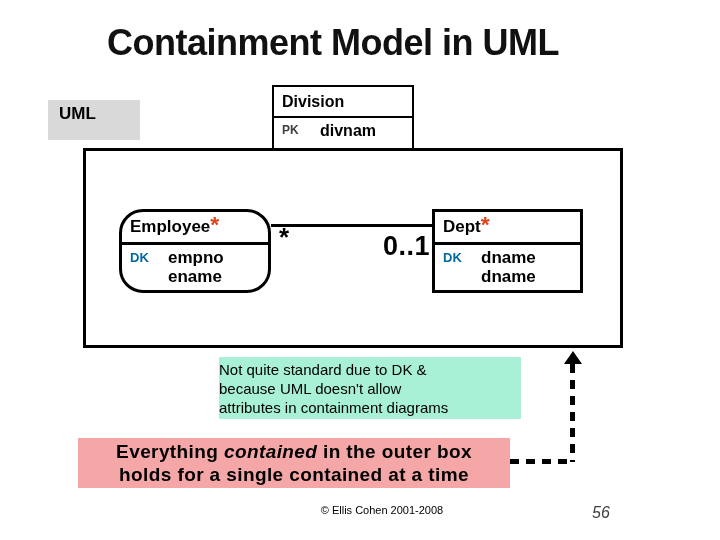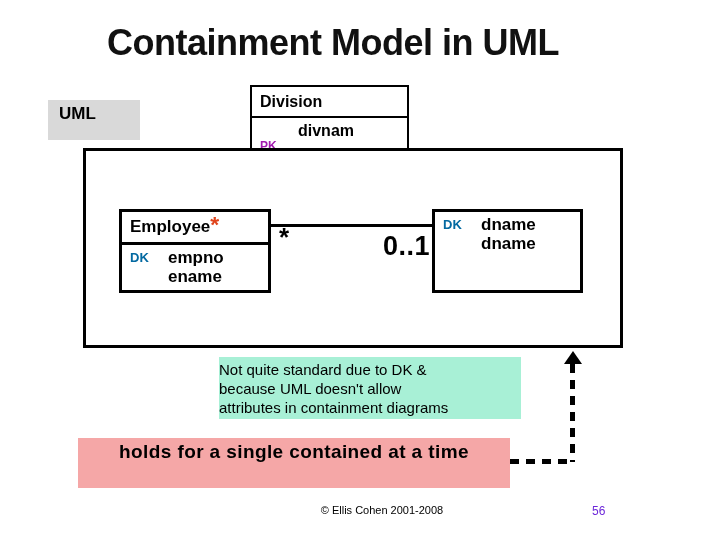--- a/index.html
+++ b/index.html
@@ -22,25 +22,25 @@
   .entity{background:#fff;box-sizing:border-box;border:3px solid #000;}
   .entity .entity-title{
     border-bottom:3px solid #000;font-weight:bold;font-size:17px;
     padding:5px 0 0 8px;box-sizing:border-box;height:33px;white-space:nowrap;
   }
   .entity .star{color:#e0441c;font-size:1.35em;line-height:0;}
   .entity-body{padding:3px 0 0 8px;font-weight:bold;font-size:17px;line-height:19px;}
   .attr-row{display:flex;}
   .key-col{width:38px;color:#0369a1;font-size:13px;line-height:19px;font-weight:bold;flex:none;}
   
-  #division{left:250px;top:85px;width:159px;height:65px;border-width:2px;}
+  #division{left:272px;top:85px;width:142px;height:65px;border-width:2px;}
   #division .entity-title{border-bottom-width:2px;font-size:16px;height:31px;padding-top:6px;}
   #division .entity-body{font-size:16px;}
-  #division .key-col{color:#a21caf;font-size:12px;margin-top:16px;}
-  #employee{left:119px;top:209px;width:152px;height:84px;}
+  #division .key-col{color:#404040;font-size:12px;}
+  #employee{left:119px;top:209px;width:152px;height:84px;border-radius:24px;}
   #dept{left:432px;top:209px;width:151px;height:84px;}
   
   #outer-box{left:83px;top:148px;width:540px;height:200px;border:3px solid #000;box-sizing:border-box;background:transparent;}
   
   #assoc-line{left:271px;top:224px;width:161px;height:3px;background:#000;}
   #mult-left{left:279px;top:222px;font-size:26px;font-weight:bold;line-height:30px;}
   #mult-right{left:383px;top:231px;font-size:27px;font-weight:bold;letter-spacing:0.5px;}
   
   #dk-note{
     left:219px;top:357px;width:302px;height:62px;background:#a8f0d6;
@@ -61,21 +61,21 @@
   #dash-vertical{
     left:570px;top:364px;width:5px;height:98px;
     background:repeating-linear-gradient(180deg,#000 0 9px,transparent 9px 16px);
   }
   #dash-horizontal{
     left:510px;top:459px;width:62px;height:5px;
     background:repeating-linear-gradient(90deg,#000 0 9px,transparent 9px 16px);
   }
   
   #footer-credit{left:262px;top:504px;width:240px;text-align:center;font-size:11px;color:#000000;}
-  #page-number{left:592px;top:504px;font-size:12px;color:#6d28d9;}
+  #page-number{left:592px;top:504px;font-size:16px;color:#404040;font-style:italic;}
 </style>
 </head>
 <body>
 
 <div id="slide">
 
   <div id="title" class="abs">Containment Model in UML</div>
 
   <div id="uml-tag" class="abs">UML</div>
 
@@ -99,20 +99,21 @@
         <span>empno</span>
       </div>
       <div class="attr-row">
         <span class="key-col"></span>
         <span>ename</span>
       </div>
     </div>
   </div>
 
   <div id="dept" class="abs entity">
+    <div class="entity-title"><span>Dept</span><span class="star">*</span></div>
     <div class="entity-body">
       <div class="attr-row">
         <span class="key-col">DK</span>
         <span>dname</span>
       </div>
       <div class="attr-row">
         <span class="key-col"></span>
         <span>dname</span>
       </div>
     </div>
@@ -126,19 +127,20 @@
   <div id="dash-vertical" class="abs"></div>
   <div id="dash-horizontal" class="abs"></div>
 
   <div id="dk-note" class="abs">
     <div>Not quite standard due to DK &amp;</div>
     <div>because UML doesn't allow</div>
     <div>attributes in containment diagrams</div>
   </div>
 
   <div id="containment-note" class="abs">
+    <div><span>Everything </span><span class="em">contained</span><span> in the outer box</span></div>
     <div>holds for a single contained at a time</div>
   </div>
 
   <div id="footer-credit" class="abs">© Ellis Cohen 2001-2008</div>
   <div id="page-number" class="abs">56</div>
 
 </div>
 
 </body></html>

